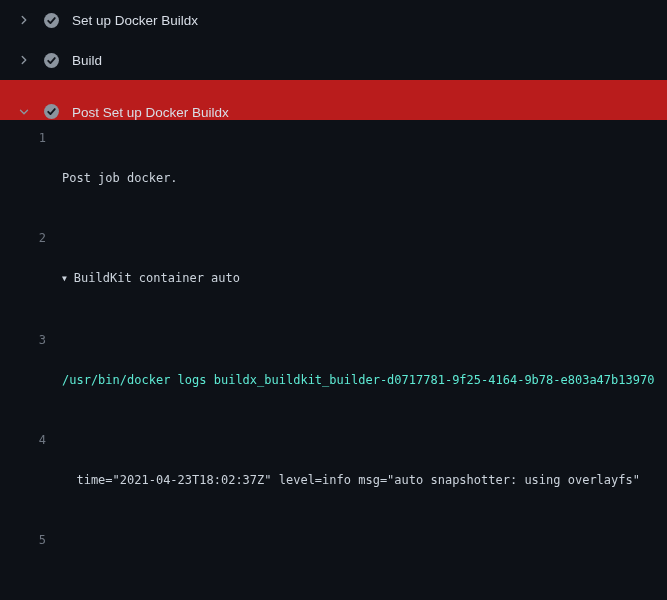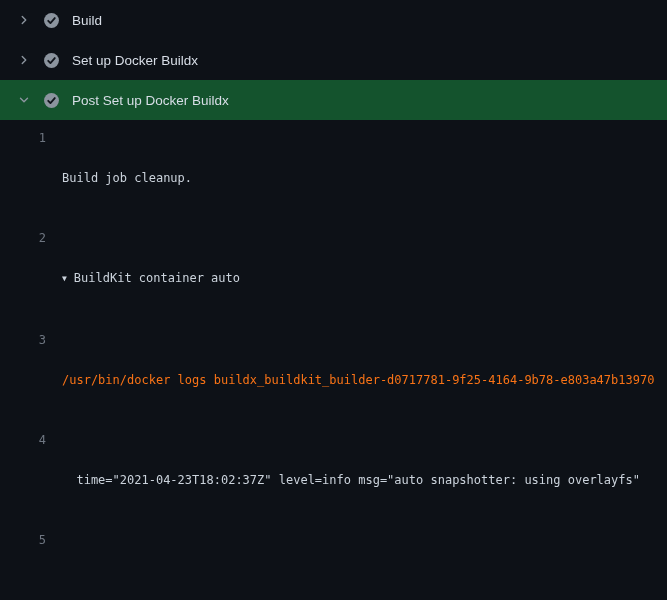--- a/index.html
+++ b/index.html
@@ -13,21 +13,21 @@
 
   
   .steps { }
   .step {
     display: flex; align-items: center;
     height: 40px; padding: 0 16px;
     cursor: pointer;
     color: #d8dee7;
     font-size: 13.5px;
   }
-  .step.expanded { background: #14532d; }
+  .step.expanded { background: #b91c1c; align-items: flex-end; }
   .chev {
     width: 16px; height: 16px; flex: none;
     color: #8b949e; display: inline-flex; align-items: center; justify-content: center;
   }
   .step.expanded .chev svg { transform: rotate(90deg); }
   .check {
     width: 17px; height: 17px; flex: none;
     margin-left: 11px;
     color: #8b949e; display: inline-flex; align-items: center; justify-content: center;
   }
@@ -58,75 +58,75 @@
   .main { white-space: pre; }
   .tri {
     display: none;
     font-size: 8px;
     margin-right: 7px;
     position: relative; top: -1px;
     color: #cbd3dc;
     cursor: pointer;
   }
   .t-group .tri { display: inline-block; }
-  .t-command .main { color: #f97316; }
+  .t-command .main { color: #5eead4; }
 </style>
 </head>
 <body>
 
 <div class="viewer">
   <div class="steps">
       <div class="step">
     <span class="chev">
       <svg viewBox="0 0 16 16" width="14" height="14" aria-hidden="true">
         <path d="M6 4l4 4-4 4" fill="none" stroke="currentColor" stroke-width="1.6" stroke-linecap="round" stroke-linejoin="round"></path>
       </svg>
     </span>
     <span class="check">
       <svg viewBox="0 0 16 16" width="17" height="17" aria-hidden="true">
         <circle cx="8" cy="8" r="7" fill="currentColor"></circle>
         <path d="M4.9 8.3l2.1 2.1 4.1-4.7" fill="none" stroke="#11151c" stroke-width="1.7" stroke-linecap="round" stroke-linejoin="round"></path>
       </svg>
     </span>
-    <span class="step-title">Build</span>
+    <span class="step-title">Set up Docker Buildx</span>
   </div>
       <div class="step">
     <span class="chev">
       <svg viewBox="0 0 16 16" width="14" height="14" aria-hidden="true">
         <path d="M6 4l4 4-4 4" fill="none" stroke="currentColor" stroke-width="1.6" stroke-linecap="round" stroke-linejoin="round"></path>
       </svg>
     </span>
     <span class="check">
       <svg viewBox="0 0 16 16" width="17" height="17" aria-hidden="true">
         <circle cx="8" cy="8" r="7" fill="currentColor"></circle>
         <path d="M4.9 8.3l2.1 2.1 4.1-4.7" fill="none" stroke="#11151c" stroke-width="1.7" stroke-linecap="round" stroke-linejoin="round"></path>
       </svg>
     </span>
-    <span class="step-title">Set up Docker Buildx</span>
+    <span class="step-title">Build</span>
   </div>
       <div class="step expanded">
     <span class="chev">
       <svg viewBox="0 0 16 16" width="14" height="14" aria-hidden="true">
         <path d="M6 4l4 4-4 4" fill="none" stroke="currentColor" stroke-width="1.6" stroke-linecap="round" stroke-linejoin="round"></path>
       </svg>
     </span>
     <span class="check">
       <svg viewBox="0 0 16 16" width="17" height="17" aria-hidden="true">
         <circle cx="8" cy="8" r="7" fill="currentColor"></circle>
         <path d="M4.9 8.3l2.1 2.1 4.1-4.7" fill="none" stroke="#11151c" stroke-width="1.7" stroke-linecap="round" stroke-linejoin="round"></path>
       </svg>
     </span>
     <span class="step-title">Post Set up Docker Buildx</span>
   </div>
     </div>
   <div class="log">
       <div class="line t-plain">
     <span class="num">1</span>
     <div class="content">
-      <div class="main"><span>Build job cleanup.</span></div>
+      <div class="main"><span>Post job docker.</span></div>
     </div>
   </div>
       <div class="line t-group">
     <span class="num">2</span>
     <div class="content">
       <div class="main"><span class="tri">▼</span><span>BuildKit container auto</span></div>
     </div>
   </div>
       <div class="line t-command">
     <span class="num">3</span>

